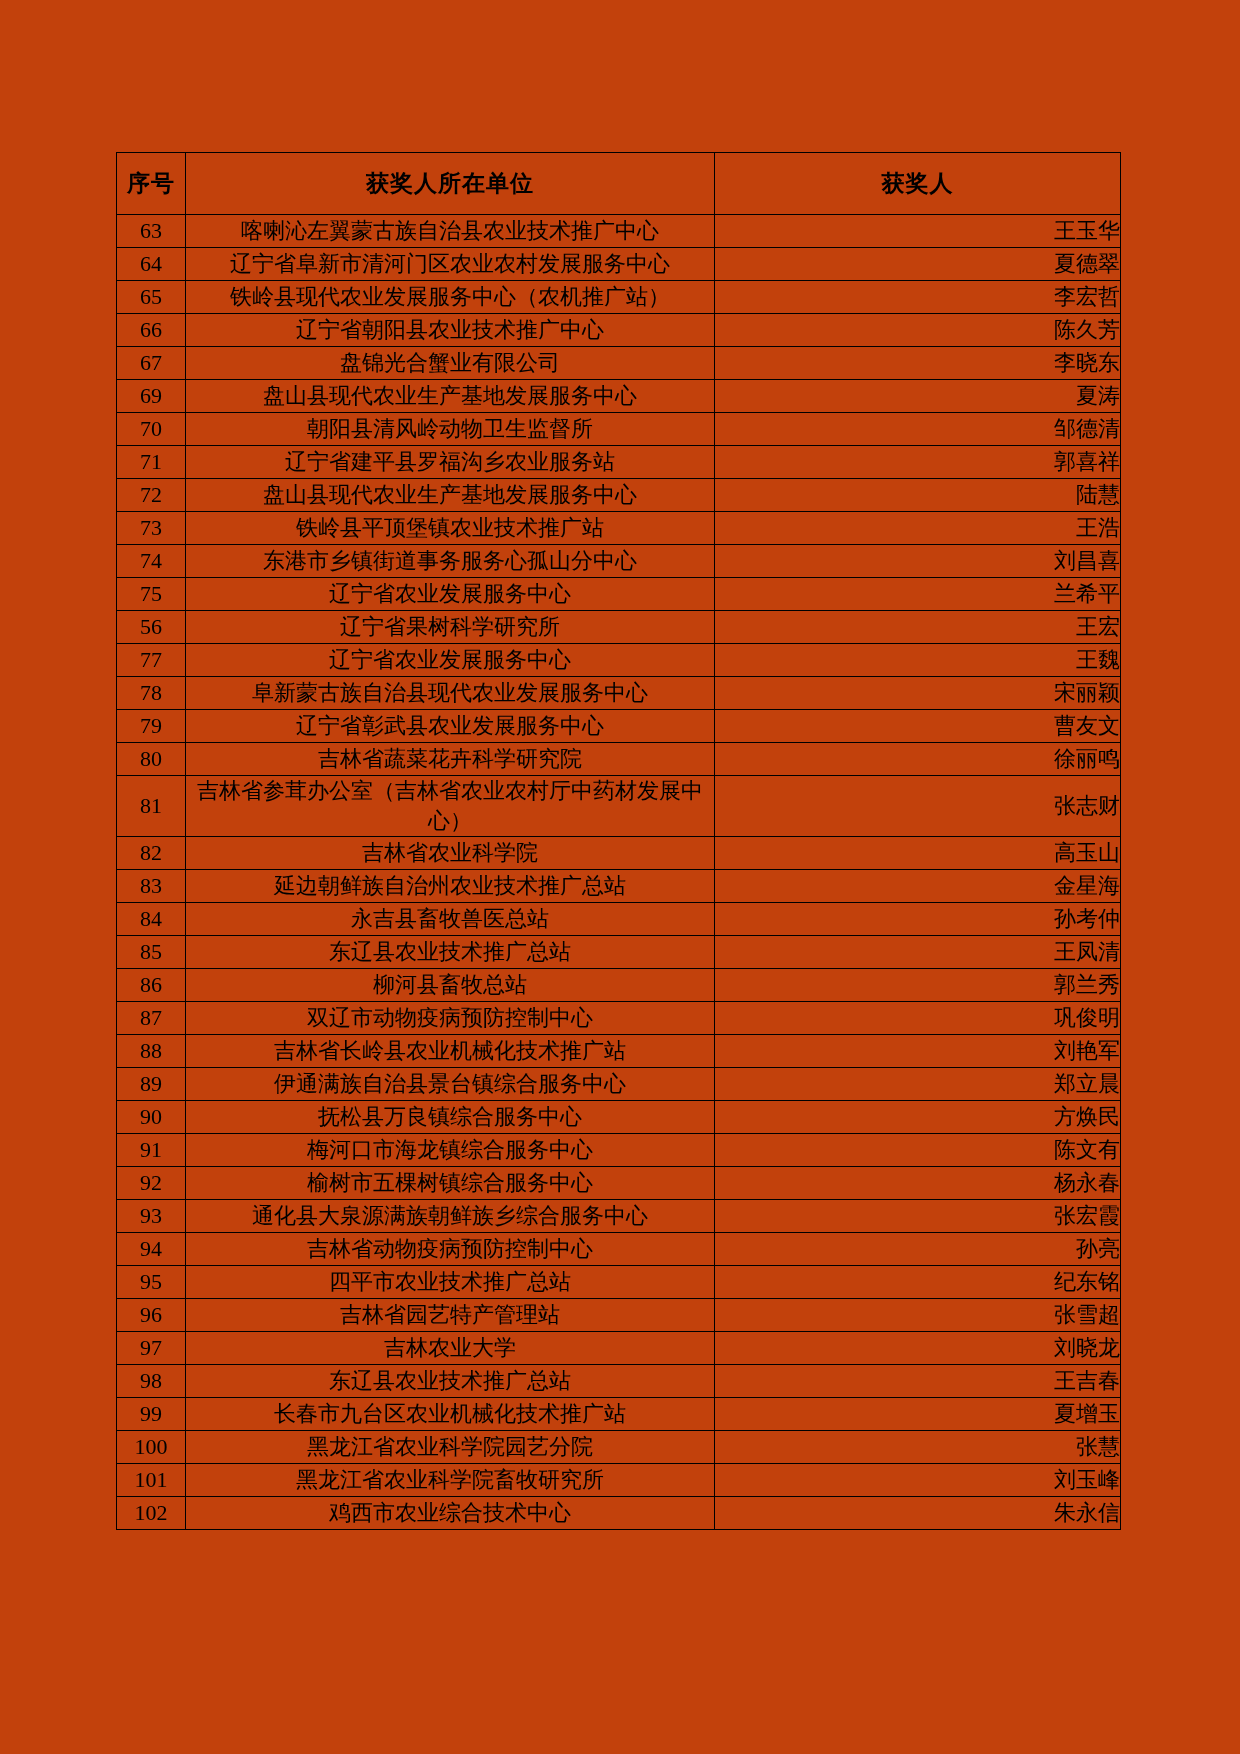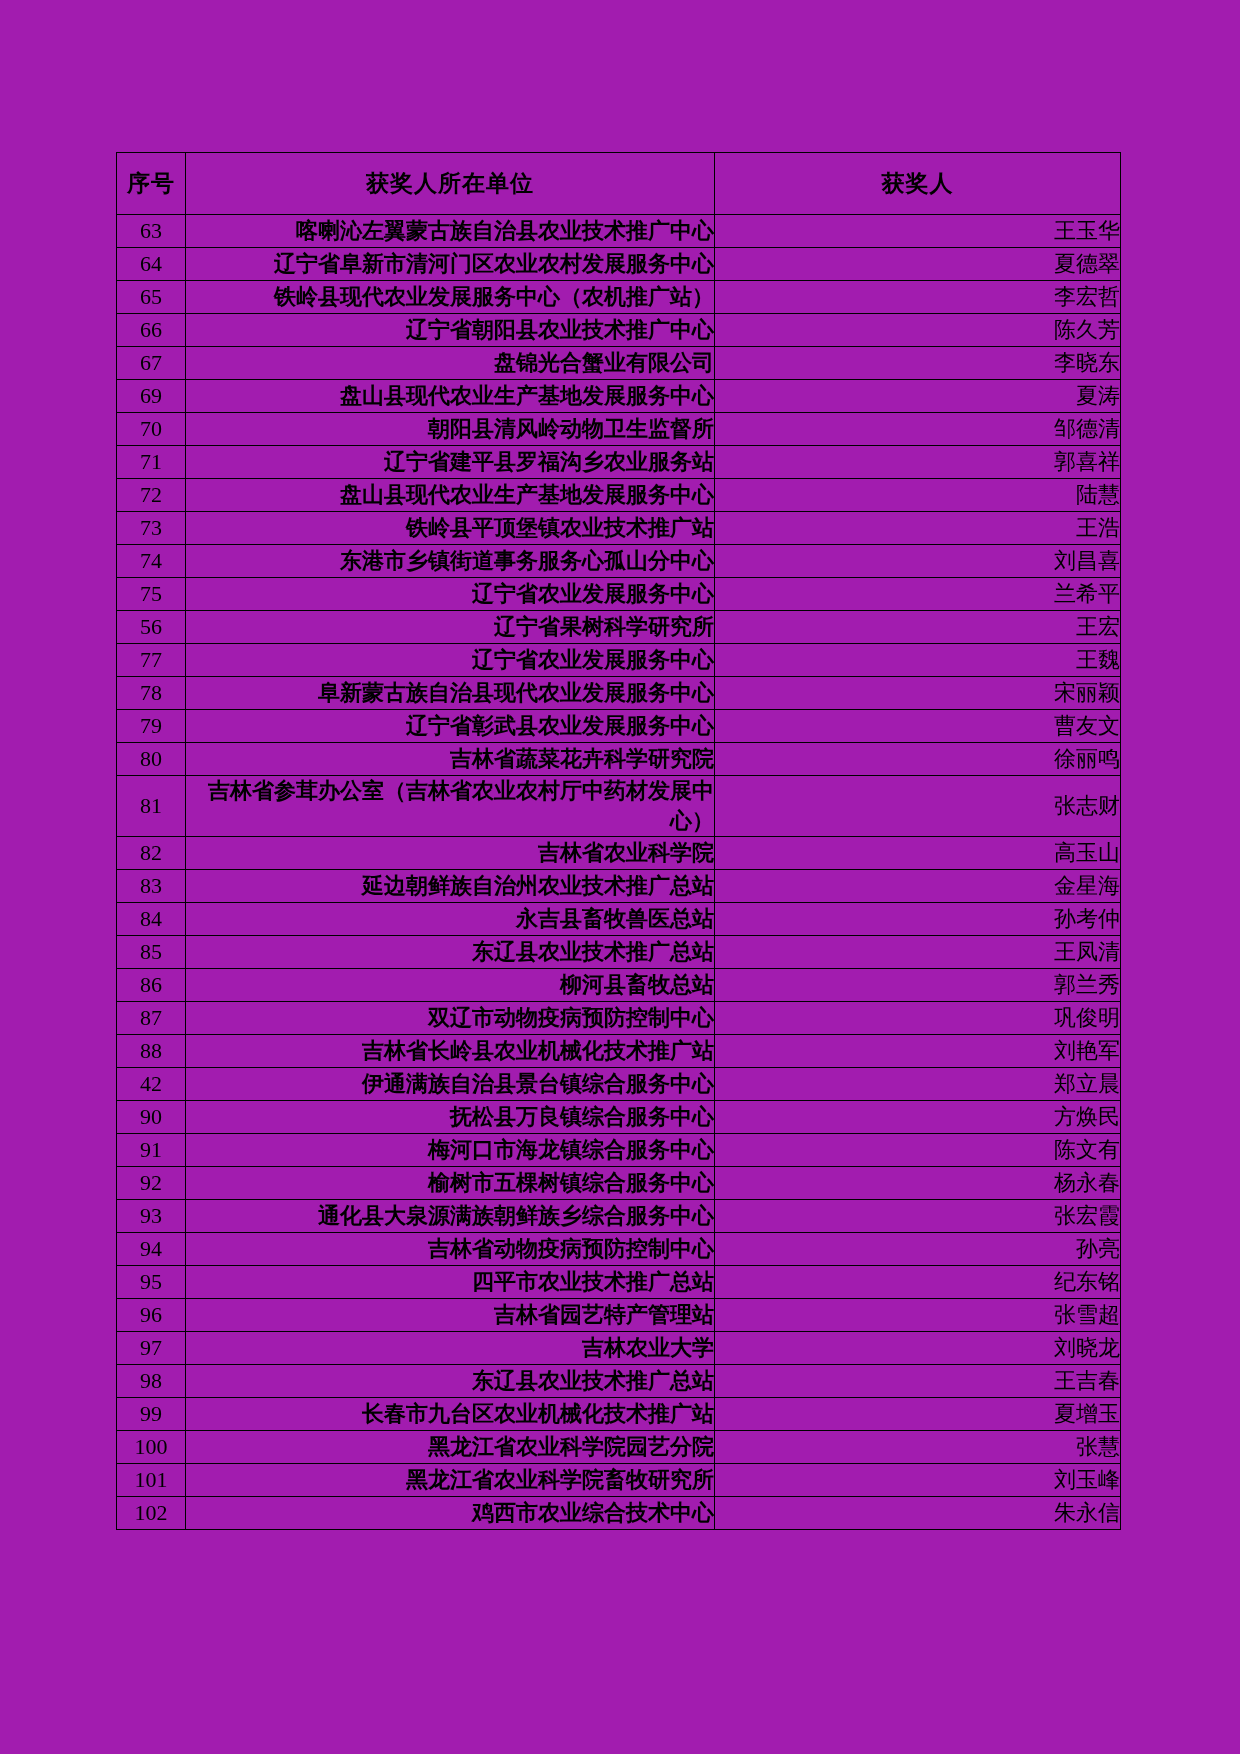--- a/index.html
+++ b/index.html
@@ -4,21 +4,21 @@
 <style>
   html, body {
     margin: 0;
     padding: 0;
     background: #ffffff;
   }
   .page {
     position: relative;
     width: 1240px;
     height: 1754px;
-    background: #a21caf;
+    background: #c2410c;
     overflow: hidden;
     font-family: "Liberation Serif", "DejaVu Serif", serif;
     color: #000000;
   }
   .table-wrap {
     position: absolute;
     left: 116px;
     top: 152px;
     width: 1004px;
   }
@@ -50,24 +50,23 @@
     font-size: 22px;
     line-height: 30px;
     vertical-align: middle;
     padding: 0;
   }
   td.c-no {
     text-align: center;
     font-size: 21px;
   }
   td.c-unit {
-    text-align: right;
+    text-align: center;
     padding-left: 13px;
     padding-right: 10px;
-    font-weight: bold;
   }
   td.c-name {
     text-align: right;
   }
 </style>
 </head>
 <body>
 
 <div class="page">
   <div class="table-wrap">
@@ -230,21 +229,21 @@
     <td class="c-name">巩俊明</td>
   </tr>
 
   <tr>
     <td class="c-no">88</td>
     <td class="c-unit">吉林省长岭县农业机械化技术推广站</td>
     <td class="c-name">刘艳军</td>
   </tr>
 
   <tr>
-    <td class="c-no">42</td>
+    <td class="c-no">89</td>
     <td class="c-unit">伊通满族自治县景台镇综合服务中心</td>
     <td class="c-name">郑立晨</td>
   </tr>
 
   <tr>
     <td class="c-no">90</td>
     <td class="c-unit">抚松县万良镇综合服务中心</td>
     <td class="c-name">方焕民</td>
   </tr>
 

